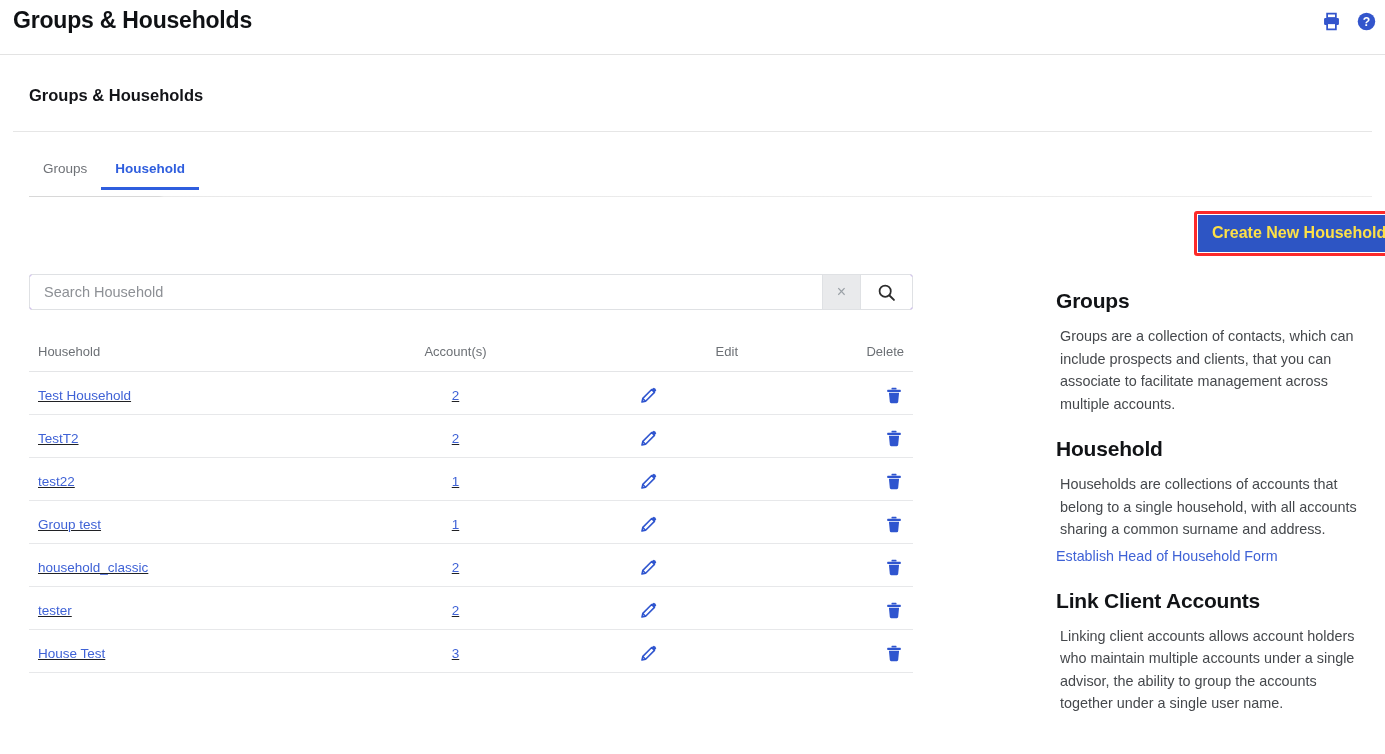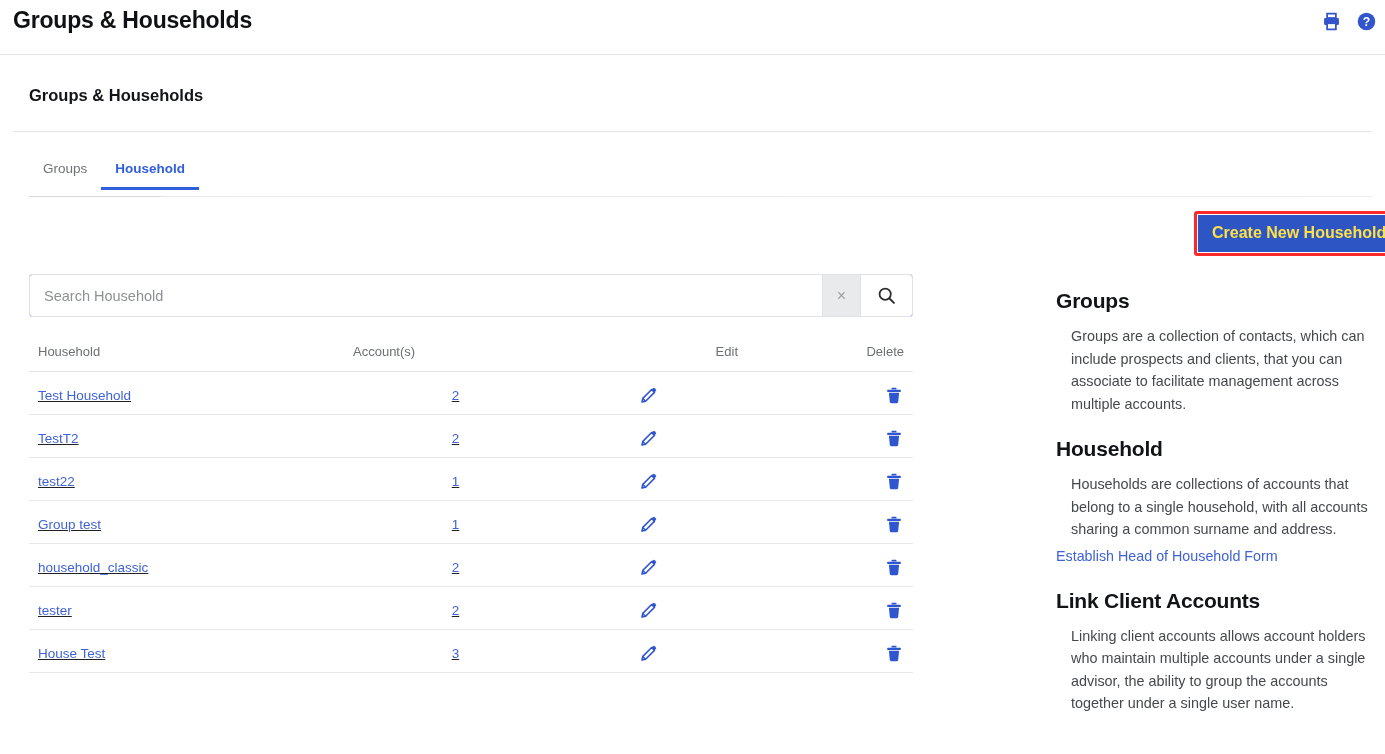--- a/index.html
+++ b/index.html
@@ -111,21 +111,21 @@
     border-radius: 0;
     cursor: pointer;
     font-family: "Liberation Sans", sans-serif;
     white-space: nowrap;
   }
 
   
   .search-row {
     position: absolute;
     left: 29px; top: 219px;
-    width: 884px; height: 43px;
+    width: 884px; height: 36px;
     display: flex;
     border: 1px solid #dfe1e4;
     border-radius: 3px;
     overflow: hidden;
     background: #6d28d9;
   }
   .search-input {
     flex: 1;
     border: none;
     outline: none;
@@ -166,21 +166,21 @@
   }
   .table thead th {
     font-weight: normal;
     color: #6c7075;
     font-size: 13px;
     padding: 3px 0 12px 0;
     border-bottom: 1px solid #e4e5e7;
     text-align: left;
   }
   .table thead th.c-household { padding-left: 9px; }
-  .table thead th.c-accounts { text-align: left; width: 205px; margin-top: 44px; }
+  .table thead th.c-accounts { text-align: center; width: 205px; margin-top: 44px; }
   .table thead th.c-edit { text-align: right; width: 180px; }
   .table thead th.c-delete { text-align: right; width: 175px; padding-right: 9px; }
 
   .table tbody td {
     padding: 13px 0 8px 0;
     border-bottom: 1px solid #e7e8ea;
     vertical-align: middle;
     text-decoration: underline;
   }
   .table tbody td.c-household { padding-left: 9px; }
@@ -212,21 +212,21 @@
   }
   .info h2 {
     margin: 0 0 12px 0;
     font-size: 21px;
     font-weight: bold;
     letter-spacing: -0.2px;
     color: #111316;
   }
   .info h2.later { margin-top: 22px; }
   .info p {
-    margin: 0 0 4px 15px;
+    margin: 0 0 4px 4px;
     font-size: 14.4px;
     line-height: 22.5px;
     color: #45484c;
   }
   .info .links { margin-top: 0; }
   .info .links a {
     display: block;
     color: #3f62d6;
     font-size: 14.3px;
     line-height: 22px;

